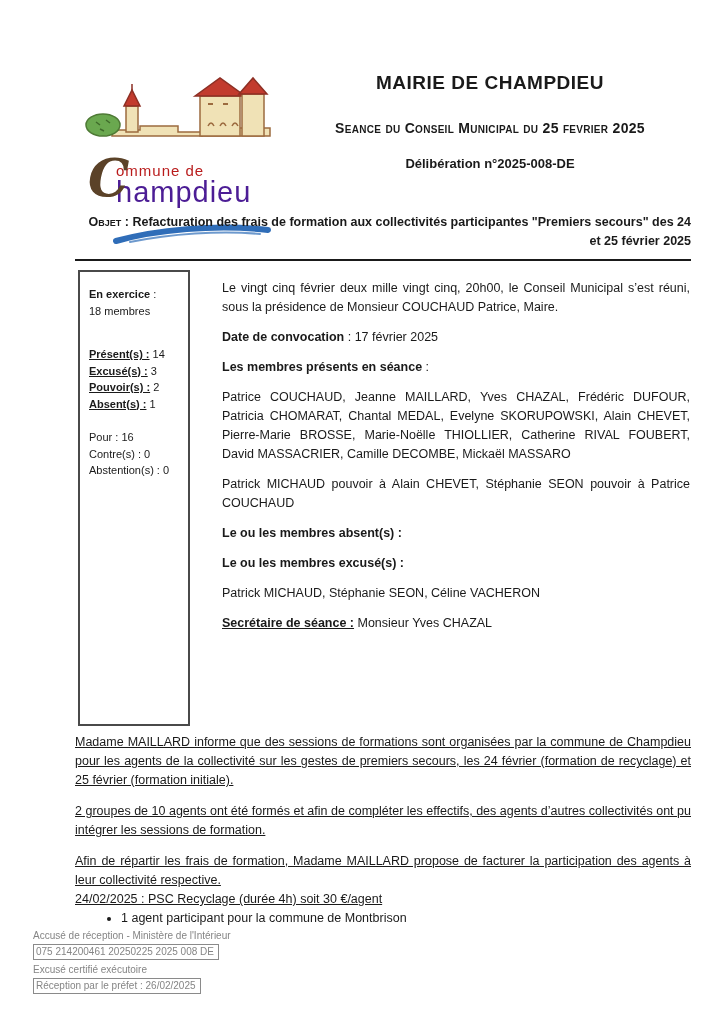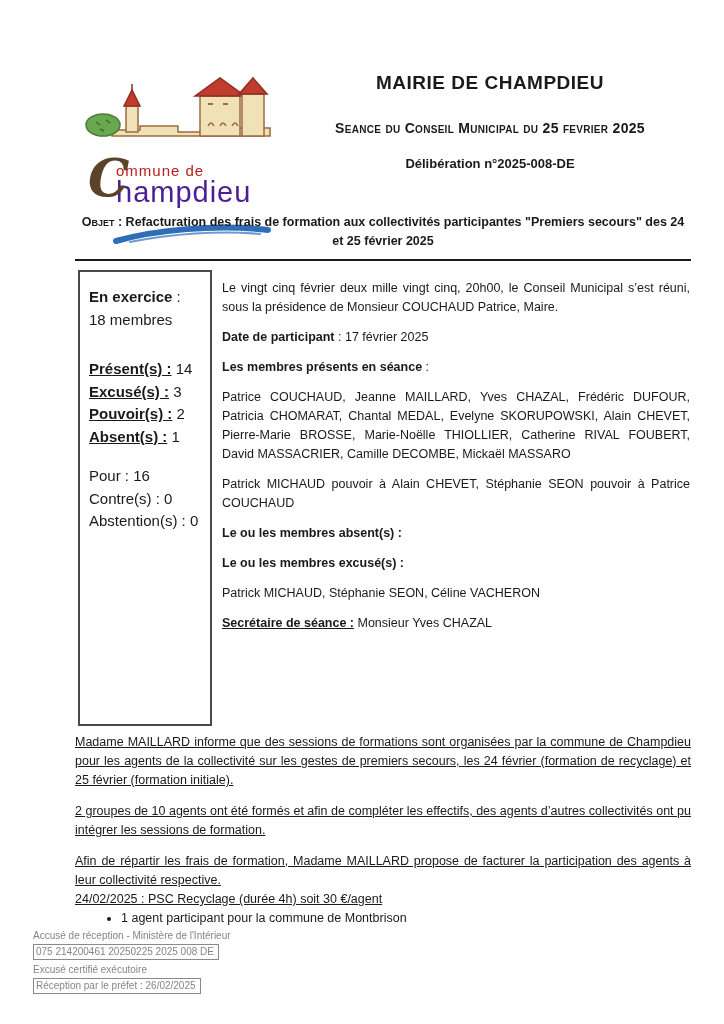--- a/index.html
+++ b/index.html
@@ -45,31 +45,31 @@
     letter-spacing:.3px;
   }
   .doc-delib { margin-top:20px; font-size:13px; font-weight:bold; }
 
   
   .objet {
     position:absolute; left:75px; top:213px; width:616px;
     font-size:12.5px; font-weight:bold; line-height:1.55;
     padding-bottom:7px;
     border-bottom:2px solid #1a1a1a;
-    text-align:center;
+    text-align:right;
   }
   .objet .sc { font-variant:small-caps; }
 
   
   .att-box {
     position:absolute; left:78px; top:270px;
-    width:134px; height:456px;
+    width:112px; height:456px;
     border:2px solid #4a4a4a;
     padding:14px 9px;
-    font-size:15px; line-height:1.5;
+    font-size:11px; line-height:1.5;
   }
   .att-box .gap1 { height:27px; }
   .att-box .gap2 { height:17px; }
   .att-label { font-weight:bold; text-decoration:underline; }
   .b { font-weight:bold; }
 
   
   .main-col {
     position:absolute; left:222px; top:279px; width:468px;
     font-size:12.5px; line-height:19px;
@@ -168,21 +168,21 @@
     </div>
     <div class="gap2"></div>
     <div>Pour : 16</div>
     <div>Contre(s) : 0</div>
     <div>Abstention(s) : 0</div>
   </div>
 
   <div class="main-col">
     <p>Le vingt cinq février deux mille vingt cinq, 20h00, le Conseil Municipal s’est réuni, sous la présidence de Monsieur COUCHAUD Patrice, Maire.</p>
     <p>
-      <span class="b">Date de participant</span><span> : 17 février 2025</span>
+      <span class="b">Date de convocation</span><span> : 17 février 2025</span>
     </p>
     <p>
       <span class="b">Les membres présents en séance</span><span> :</span>
     </p>
     <p>Patrice COUCHAUD, Jeanne MAILLARD, Yves CHAZAL, Frédéric DUFOUR, Patricia CHOMARAT, Chantal MEDAL, Evelyne SKORUPOWSKI, Alain CHEVET, Pierre-Marie BROSSE, Marie-Noëlle THIOLLIER, Catherine RIVAL FOUBERT, David MASSACRIER, Camille DECOMBE, Mickaël MASSARO</p>
     <p>Patrick MICHAUD pouvoir à Alain CHEVET, Stéphanie SEON pouvoir à Patrice COUCHAUD</p>
     <p class="b">Le ou les membres absent(s) :</p>
     <p class="b">Le ou les membres excusé(s) :</p>
     <p>Patrick MICHAUD, Stéphanie SEON, Céline VACHERON</p>
     <p>

